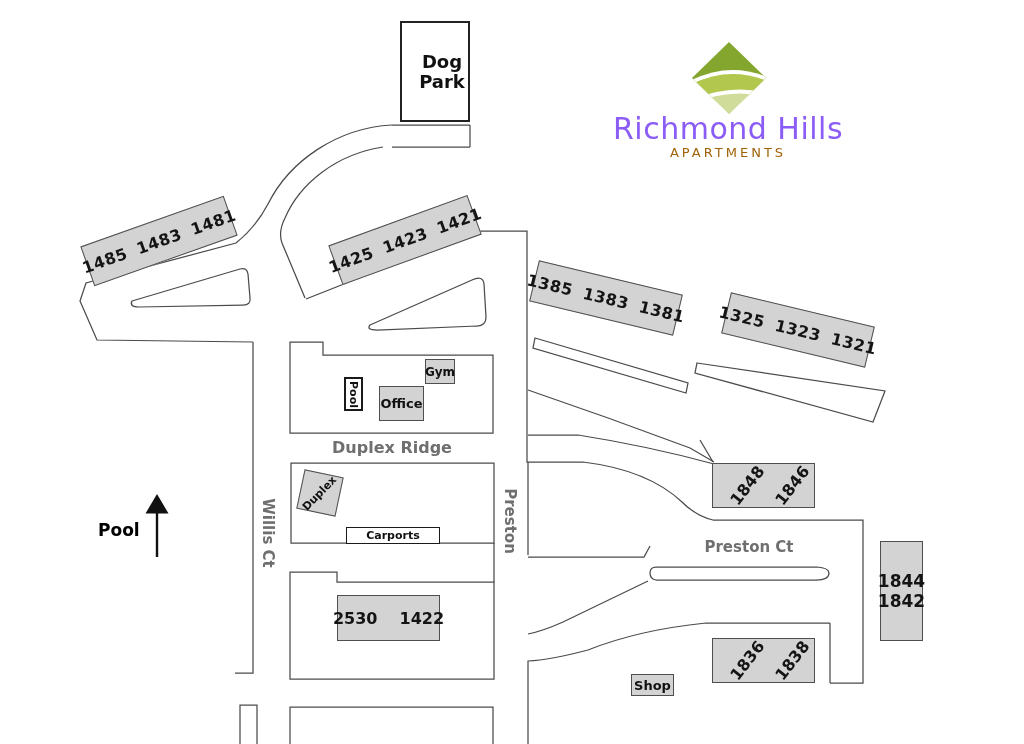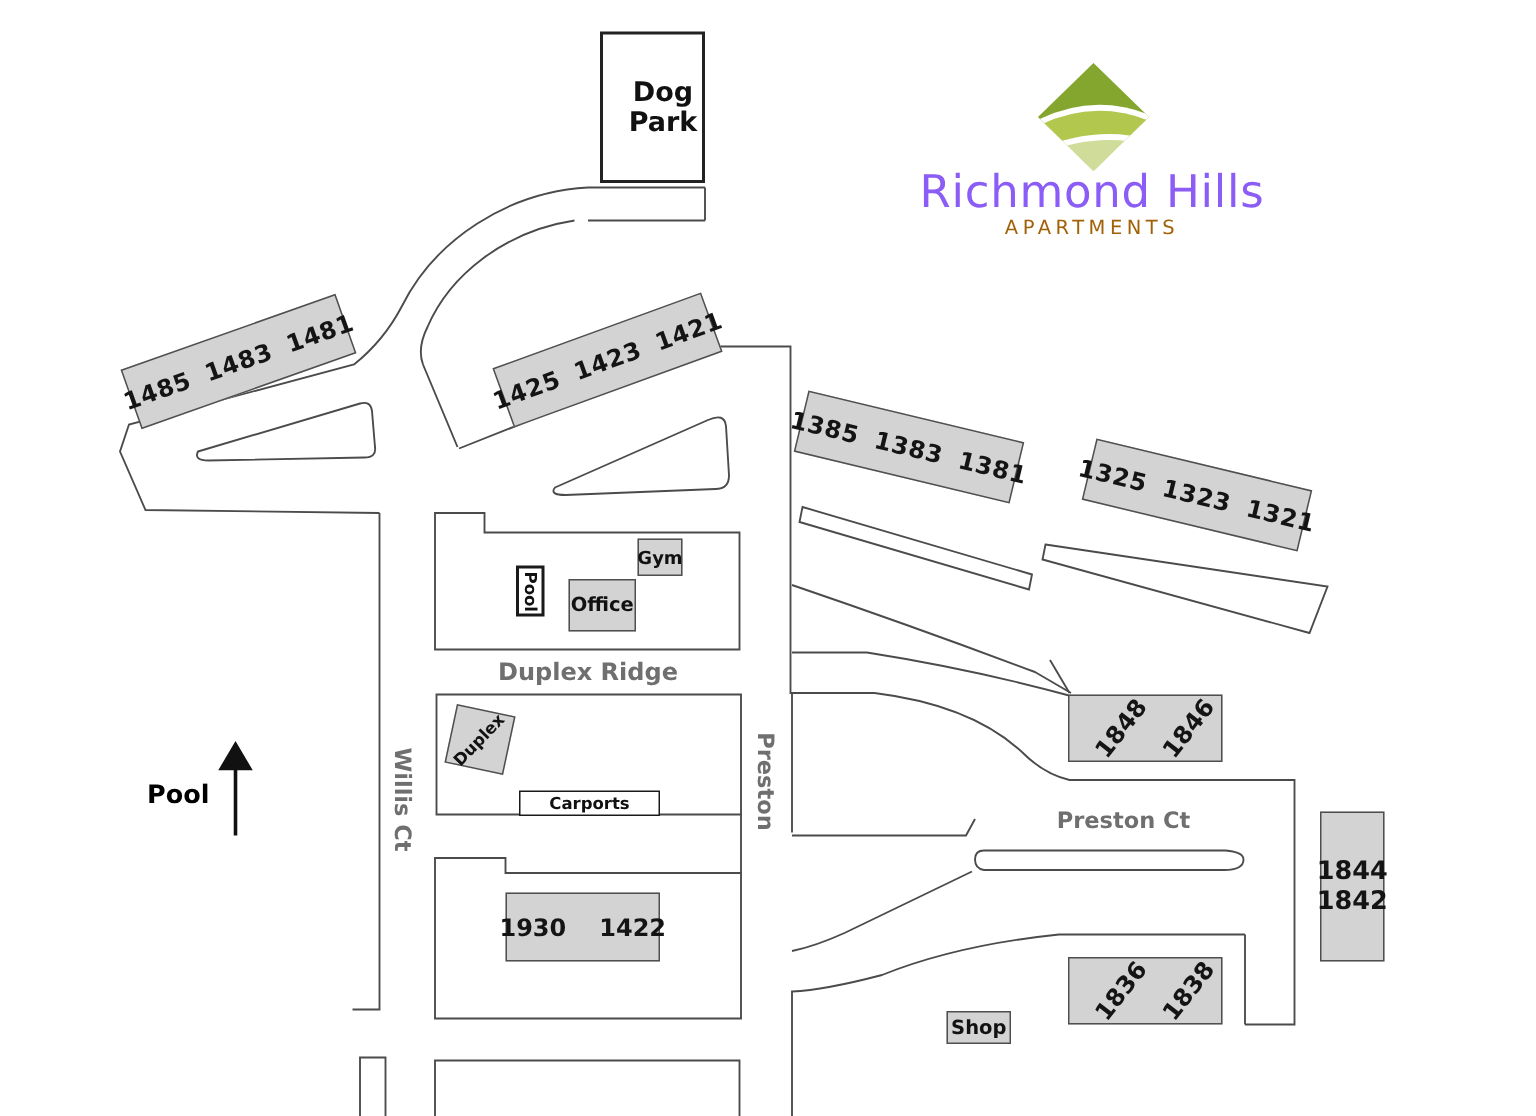--- a/index.html
+++ b/index.html
@@ -145,21 +145,21 @@
     <span>1844</span>
     <span>1842</span>
   </div>
 
   <div class="bld pair" style="left:712px;top:638px;width:103px;height:45px;">
     <span class="tilt">1836</span>
     <span class="tilt">1838</span>
   </div>
 
   <div class="bld hpair" style="left:337px;top:595px;width:103px;height:46px;">
-    <span>1930</span>
+    <span>2530</span>
     <span>1422</span>
   </div>
 
   <div class="fac white" style="left:344px;top:377px;width:19px;height:34px;">
     <span class="vert" style="font-size:11px;">Pool</span>
   </div>
 
   <div class="fac gray" style="left:379px;top:386px;width:45px;height:35px;font-size:13px;">
     <span>Office</span>
   </div>

